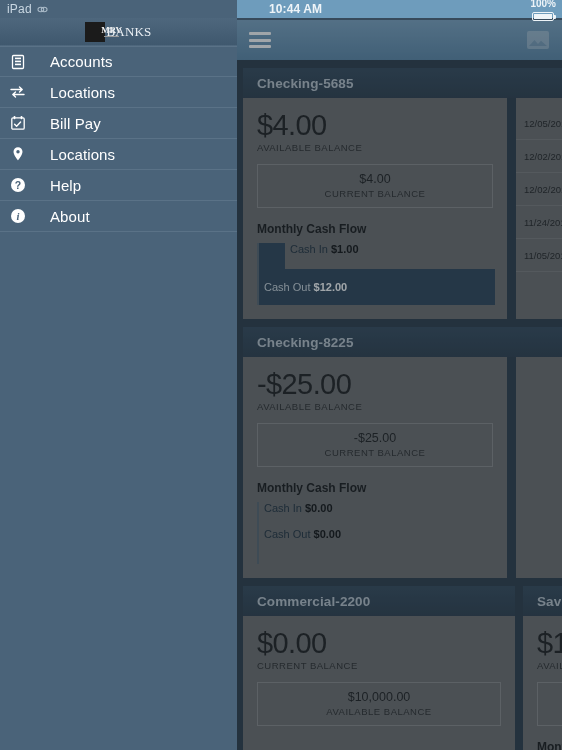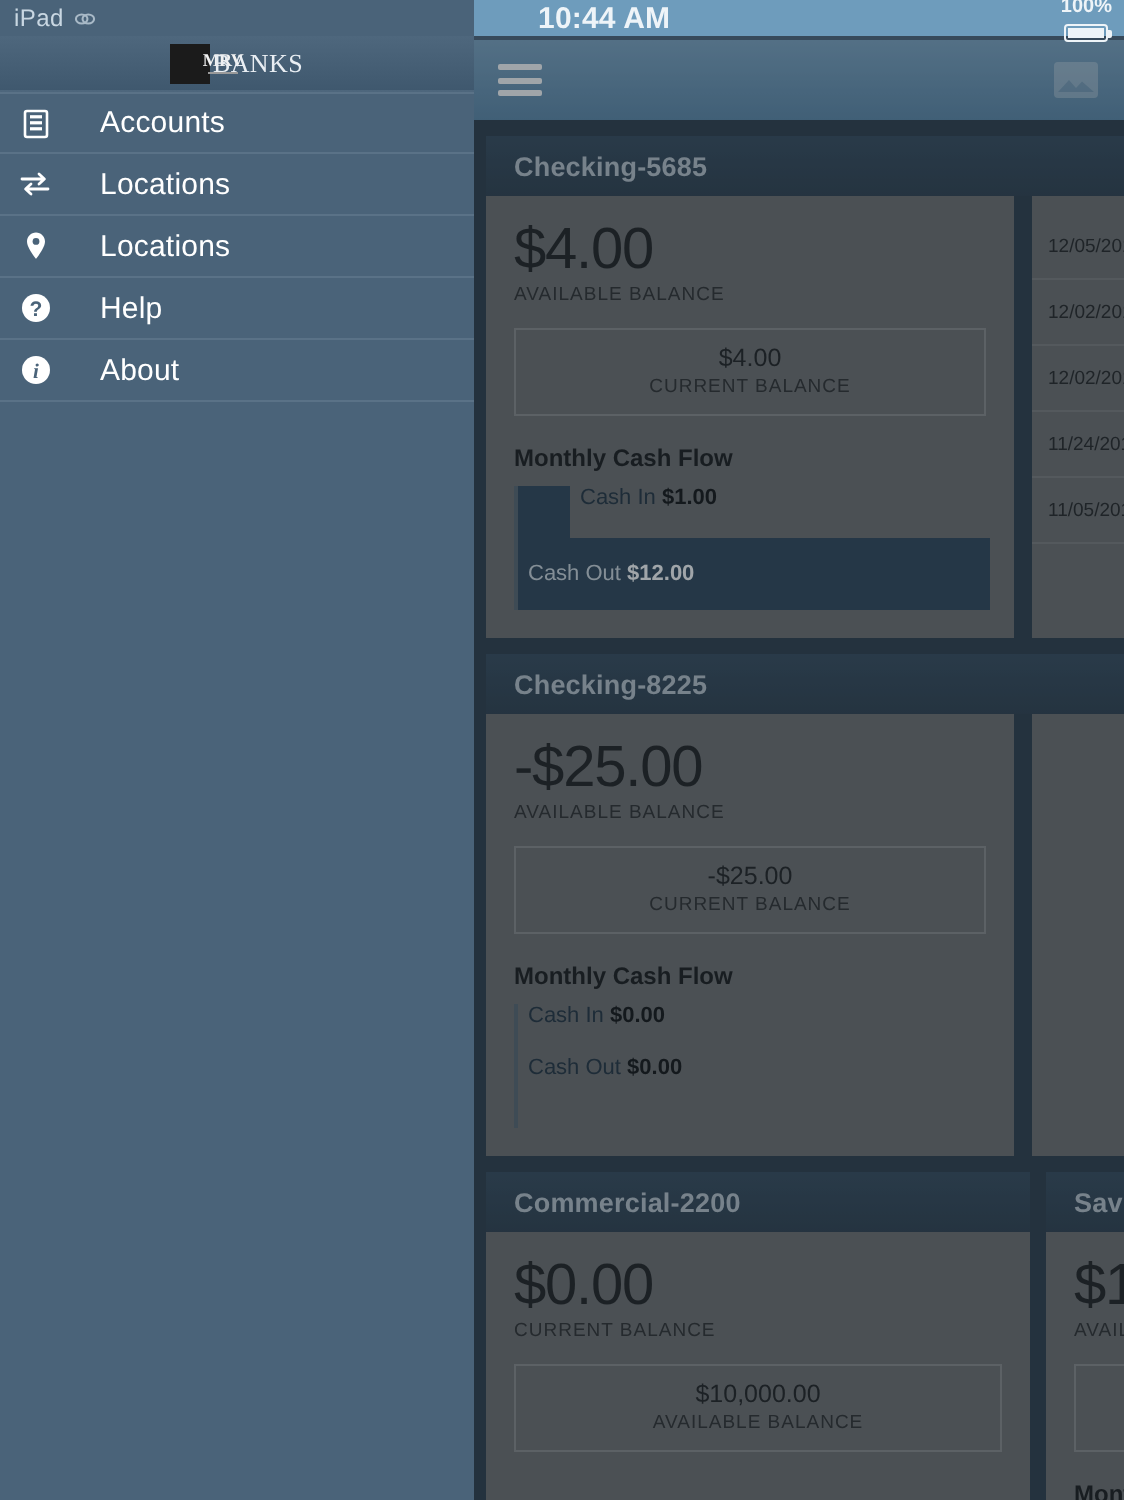--- a/index.html
+++ b/index.html
@@ -10,21 +10,21 @@
     -webkit-font-smoothing: antialiased;
   }
   .screen { position:relative; width:562px; height:750px; overflow:hidden; }
 
   
   .statusbar { position:absolute; top:0; left:0; width:562px; height:18px; display:flex; align-items:center; z-index:40; }
   .sb-left { width:237px; height:18px; background:#4a6379; display:flex; align-items:center; padding-left:7px; gap:5px; }
   .sb-right { width:325px; height:18px; background:#6e9cbc; display:flex; align-items:center; position:relative; }
   .sb-text { font-size:12px; color:#e3ecf3; letter-spacing:.2px; }
   .sb-left .sb-text { color:#c9d7e2; }
-  .sb-time { position:absolute; left:32px; font-size:15px; color:#eef4f8; font-weight:bold; letter-spacing:.1px; }
+  .sb-time { position:absolute; left:32px; font-size:12px; color:#eef4f8; font-weight:bold; letter-spacing:.1px; }
   .sb-batt-wrap { position:absolute; right:6px; display:flex; align-items:center; gap:3px;flex-direction:column; }
   .sb-pct { font-size:10px; color:#eef4f8; font-weight:bold; }
   .batt { width:22px; height:9px; border:1px solid #eef4f8; border-radius:2px; position:relative; }
   .batt:after { content:""; position:absolute; right:-3px; top:2.5px; width:2px; height:4px; background:#eef4f8; border-radius:0 1px 1px 0; }
   .batt i { position:absolute; left:1px; top:1px; bottom:1px; width:18px; background:#eef4f8; display:block; }
   .wifi-ic { width:11px; height:11px; opacity:.75; }
 
   
   .sidebar { position:absolute; top:18px; left:0; width:237px; height:732px; background:#4a6379; z-index:30; }
   .logo-bar { height:28px; background:linear-gradient(180deg,#4e677d 0%,#3f586e 100%); display:flex; align-items:center; justify-content:center; border-bottom:1px solid #38506400; }
@@ -139,20 +139,31 @@
       <div class="menu-item">
         <span class="mi-icon">
           <svg width="17" height="16" viewBox="0 0 17 16">
             <path d="M2 5.5h11M10.5 3l2.7 2.5-2.7 2.5" fill="none" stroke="#fff" stroke-width="1.4" stroke-linecap="round" stroke-linejoin="round"></path>
             <path d="M15 10.5H4M6.5 8L3.8 10.5 6.5 13" fill="none" stroke="#fff" stroke-width="1.4" stroke-linecap="round" stroke-linejoin="round"></path>
           </svg>
         </span>
         <span class="menu-label">Locations</span>
       </div>
 
+      <div class="menu-item">
+        <span class="mi-icon">
+          <svg width="16" height="16" viewBox="0 0 16 16">
+            <rect x="1.8" y="2.8" width="12.4" height="11.4" rx="1.2" fill="none" stroke="#fff" stroke-width="1.3"></rect>
+            <rect x="3.6" y="1" width="1.8" height="3.2" rx=".7" fill="#fff"></rect>
+            <rect x="10.6" y="1" width="1.8" height="3.2" rx=".7" fill="#fff"></rect>
+            <path d="M4.6 9.3l2 2 4-4.2" fill="none" stroke="#fff" stroke-width="1.4" stroke-linecap="round" stroke-linejoin="round"></path>
+          </svg>
+        </span>
+        <span class="menu-label">Bill Pay</span>
+      </div>
 
       <div class="menu-item">
         <span class="mi-icon">
           <svg width="16" height="16" viewBox="0 0 16 16">
             <path d="M8 1.3c-2.5 0-4.5 2-4.5 4.5 0 3.3 4.5 8.6 4.5 8.6s4.5-5.3 4.5-8.6c0-2.5-2-4.5-4.5-4.5z" fill="#fff"></path>
             <circle cx="8" cy="5.7" r="1.7" fill="#4a6379"></circle>
           </svg>
         </span>
         <span class="menu-label">Locations</span>
       </div>

